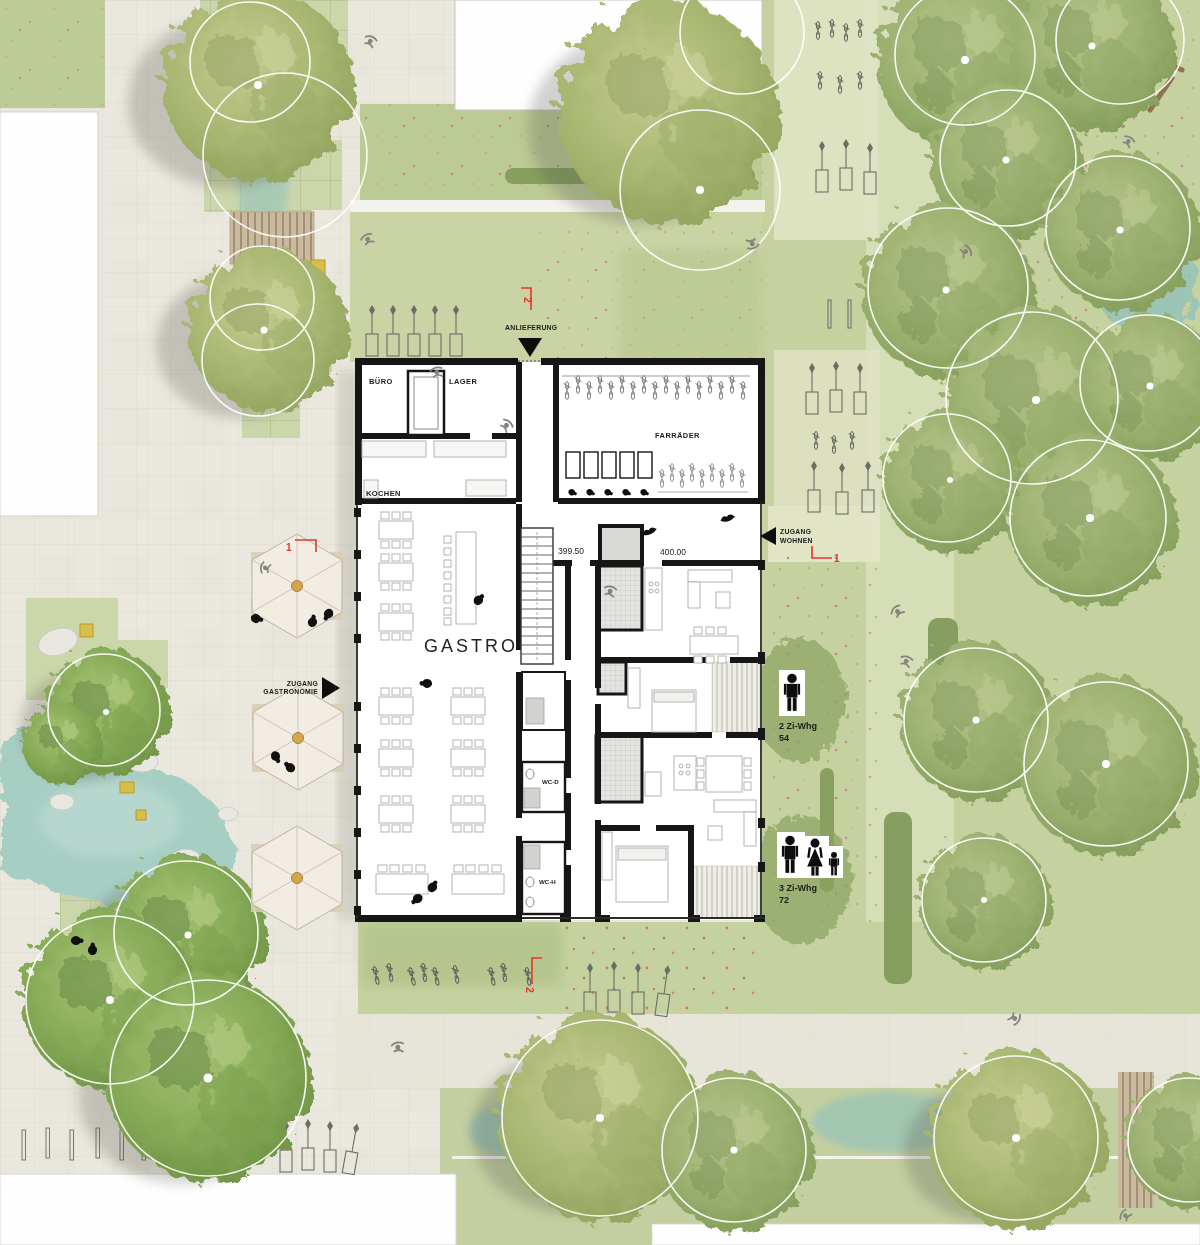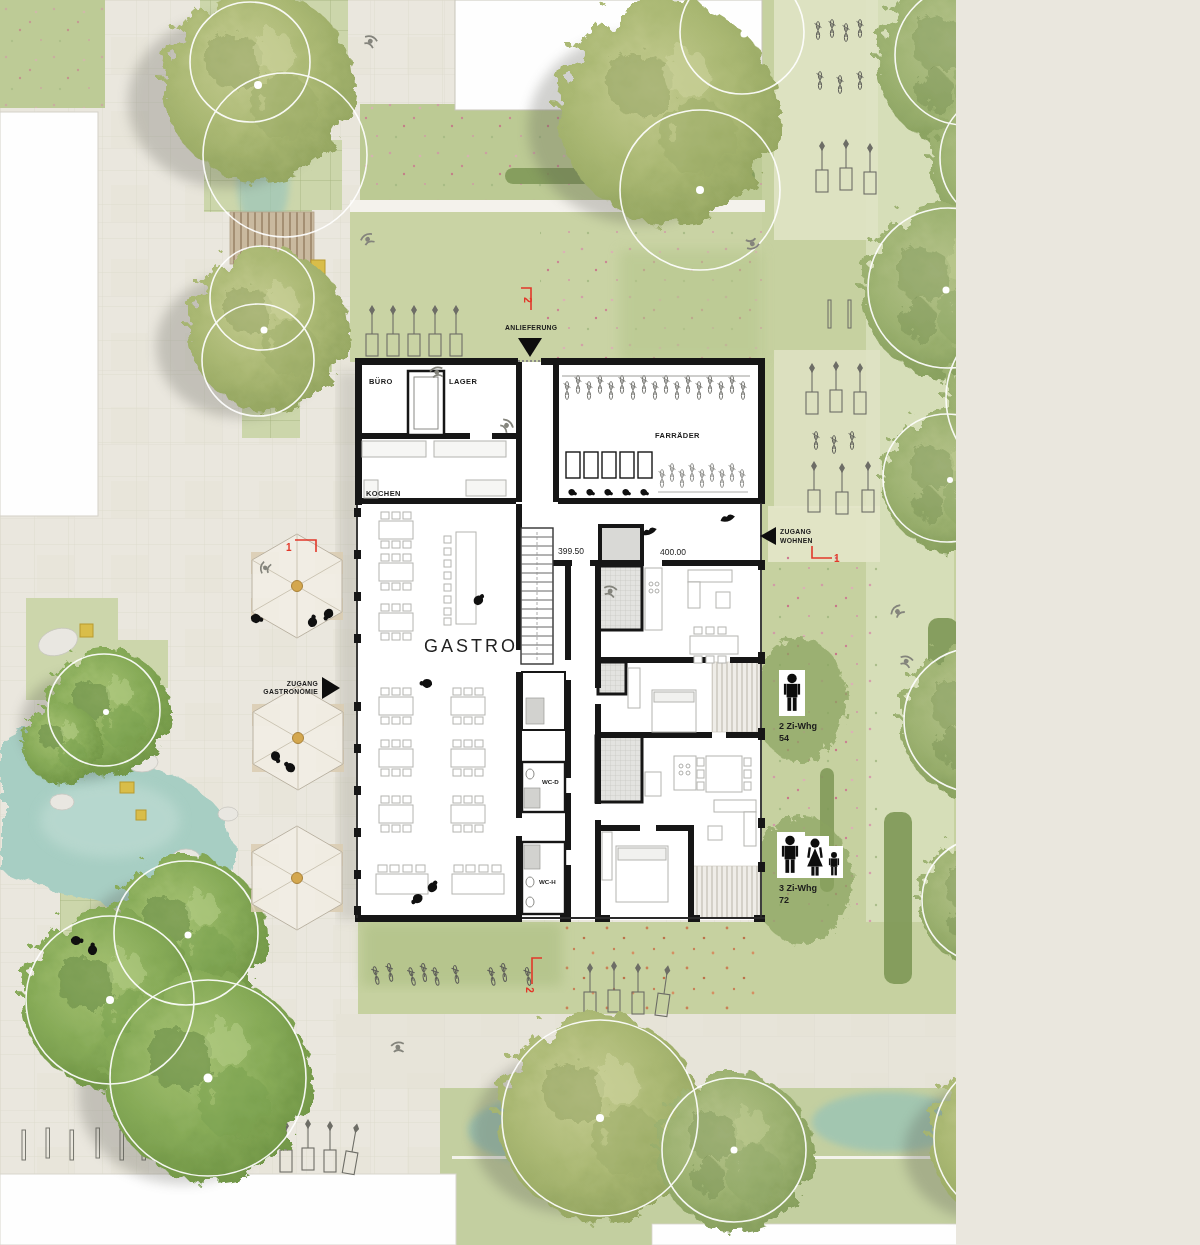--- a/index.html
+++ b/index.html
@@ -1,16 +1,16 @@
 <!DOCTYPE html>
 <html><head>
 <meta charset="utf-8">
 <style>
   html,body{margin:0;padding:0;background:#eae7de;}
-  #stage{width:956px;height:1245px;position:relative;overflow:hidden;}
+  #stage{width:1200px;height:1245px;position:relative;overflow:hidden;}
   svg{display:block;}
   text{font-family:"Liberation Sans","DejaVu Sans",sans-serif;fill:#1c1c1c;}
   .roomlbl{font-size:7.5px;font-weight:bold;letter-spacing:.4px;}
   .lvl{font-size:8.5px;}
   .gastro{font-size:18px;letter-spacing:3px;fill:#222;}
   .entr{font-size:6.8px;font-weight:bold;letter-spacing:.3px;}
   .apt{font-size:9px;font-weight:bold;}
   .wc{font-size:6.2px;font-weight:bold;}
   .red{fill:#e2382a;font-size:10px;font-weight:bold;}
 </style>

